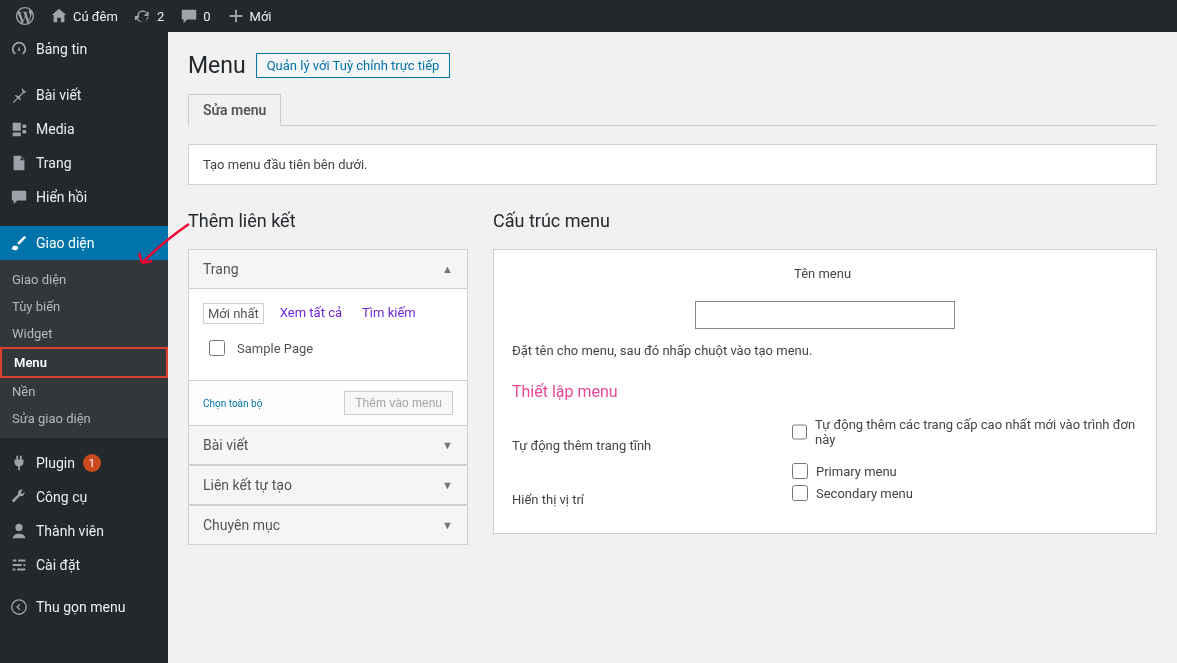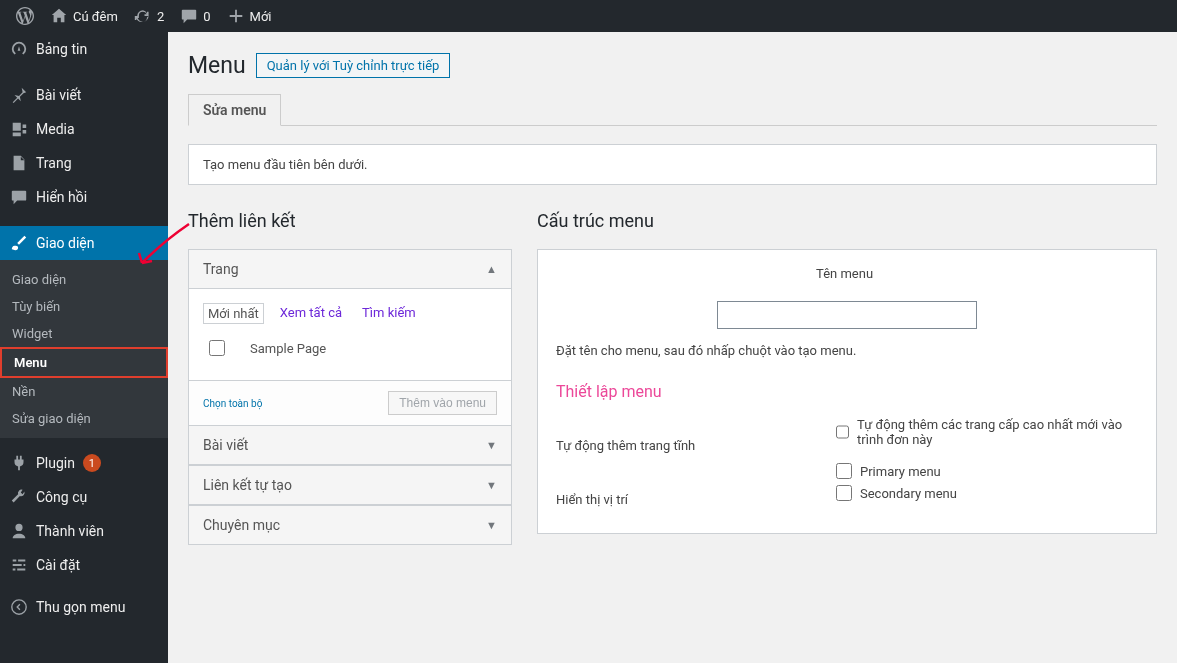--- a/index.html
+++ b/index.html
@@ -32,33 +32,33 @@
   .page-title-row { display:flex; align-items:center; gap:10px; margin: 10px 0 15px; }
   h1.page-title { font-size: 23px; font-weight: 400; color:#23282d; }
   .page-title-action { border:1px solid #0073aa; color:#0073aa; padding:4px 10px; font-size:13px; background:#f3f5f6; cursor:pointer; }
 
   .tabs { border-bottom:1px solid #ccc; margin-bottom: 18px; }
   .tab { display:inline-block; padding: 7px 14px; border:1px solid #ccc; border-bottom-color:#f1f1f1; background:#f1f1f1; margin-bottom:-1px; font-size:14px; font-weight:600; color:#555; cursor:pointer; }
 
   .notice { border:1px solid #ccd0d4; background:#fff; padding: 12px 14px; margin-bottom: 25px; font-size:13px; }
 
   .cols { display:flex; gap: 25px; align-items:flex-start; }
-  .col-left { width: 324px; }
+  .col-left { width: 280px; }
   .col-right { flex: 1; }
 
   h2.sec { font-size:18px; font-weight:400; color:#23282d; margin-bottom: 18px; }
 
   .accordion { border:1px solid #ccd0d4; margin-bottom: -1px; background:#fff; }
   .acc-head { background:#f5f5f5; padding:11px 14px; font-size:14px; color:#555; display:flex; justify-content:space-between; align-items:center; cursor:pointer; border-bottom:1px solid #ccd0d4;}
   .acc-head .caret { color:#72777c; font-size:11px; }
   .acc-body { padding: 14px; background:#fff; border-bottom:1px solid #ccd0d4;}
   .link-tabs { display:flex; gap:12px; margin-bottom:12px; font-size:13px; }
   .link-tab { color:#6d28d9; cursor:pointer; padding:2px 4px; }
   .link-tab.current { border:1px solid #ccd0d4; color:#555; }
-  .check-line { display:flex; align-items:center; gap:25px; color:#555; padding:4px 0 10px 6px;}
+  .check-line { display:flex; align-items:center; gap:12px; color:#555; padding:4px 0 10px 6px;}
   .acc-foot { display:flex; justify-content:space-between; align-items:center; padding: 10px 14px; background:#fdfdfd; }
   .select-all { color:#0073aa; cursor:pointer; font-size:10px; }
   .btn-secondary { border:1px solid #ccc; background:#f7f7f7; color:#a0a5aa; padding:4px 10px; font-size:12px; cursor:not-allowed; }
 
   .menu-settings-box { border:1px solid #ccd0d4; background:#fff; padding: 16px 18px; }
   .field-row { display:flex; align-items:center; gap:20px; margin-bottom:14px;flex-direction:column; }
   .field-row label { width: 62px; font-size:13px; }
   .field-row input[type=text]{ width:260px; padding:4px 6px; border:1px solid #7e8993; font-size:13px; height:28px;}
   .help-text { font-size:13px; margin: 10px 0 24px; color:#444;}
   .settings-title { font-size:16px; font-weight:400; margin: 6px 0 16px; color:#ec4899;}

